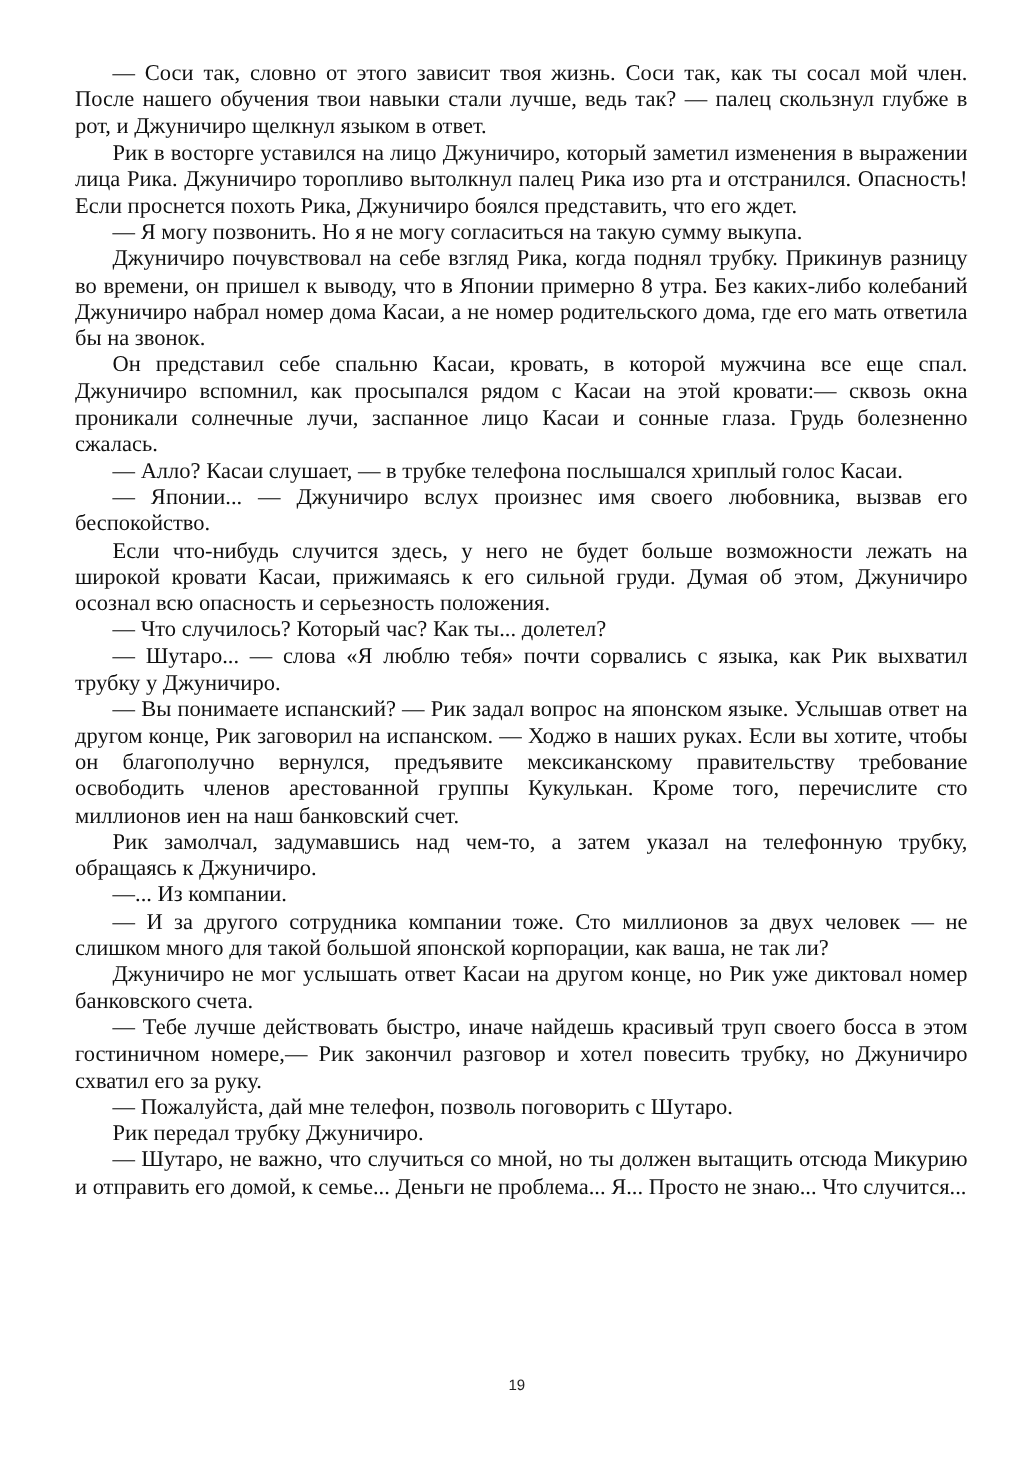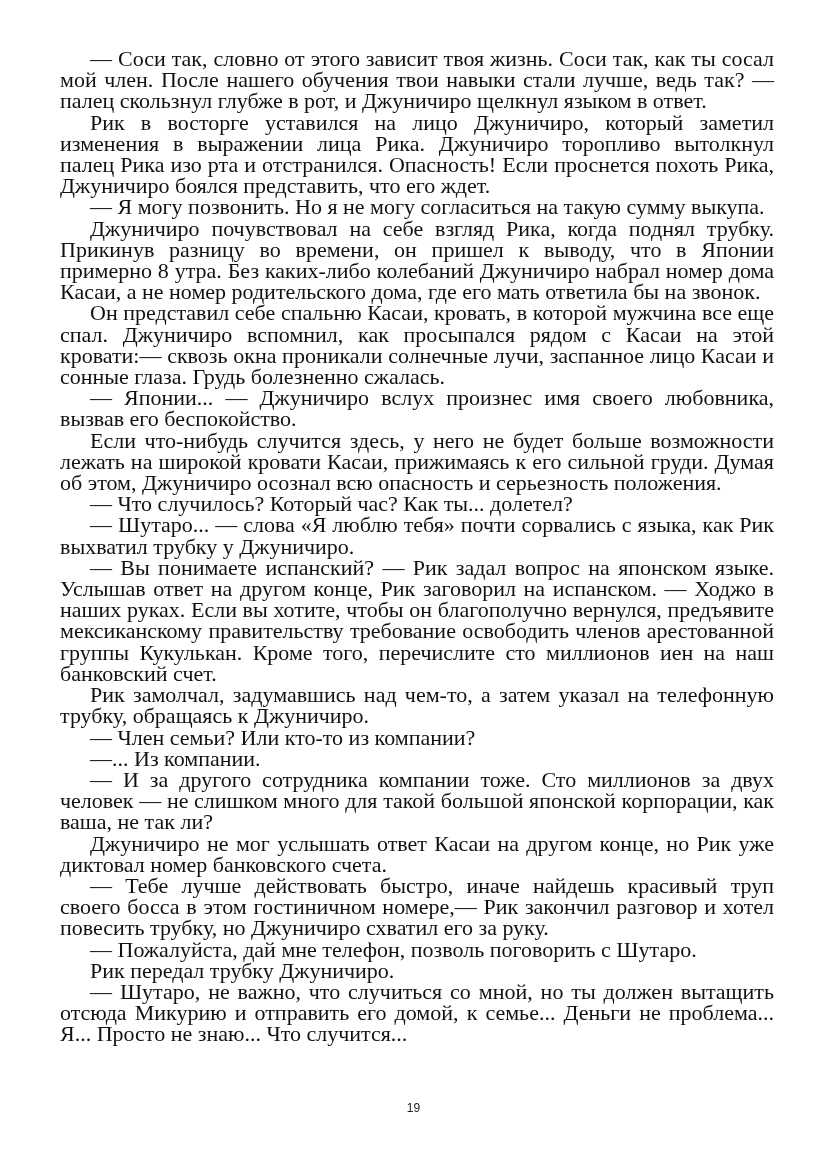--- a/index.html
+++ b/index.html
@@ -1,43 +1,43 @@
 <!DOCTYPE html>
 <html><head>
   <meta charset="utf-8">
   <style>
     html, body { margin: 0; padding: 0; background: #ffffff; }
     body { width: 827px; height: 1170px; position: relative; overflow: hidden; }
     .page {
       position: absolute; left: 60px; top: 48px; width: 714px;
-      font-family: "Liberation Serif", serif; font-size: 22px; line-height: 21.2px;
+      font-family: "Liberation Serif", serif; font-size: 18px; line-height: 21.2px;
       color: #111111; text-align: justify;
     }
     .page p { margin: 0; text-indent: 30px; }
     .pagenum {
       position: absolute; top: 1101px; left: 0; width: 827px; text-align: center;
       font-family: Liberation Sans, sans-serif; font-size: 12px; color: #222;
     }
   </style>
 </head>
 <body>
 
 <div class="page">
   <p>— Соси так, словно от этого зависит твоя жизнь. Соси так, как ты сосал мой член. После нашего обучения твои навыки стали лучше, ведь так? — палец скользнул глубже в рот, и Джуничиро щелкнул языком в ответ.</p>
   <p>Рик в восторге уставился на лицо Джуничиро, который заметил изменения в выражении лица Рика. Джуничиро торопливо вытолкнул палец Рика изо рта и отстранился. Опасность! Если проснется похоть Рика, Джуничиро боялся представить, что его ждет.</p>
   <p>— Я могу позвонить. Но я не могу согласиться на такую сумму выкупа.</p>
   <p>Джуничиро почувствовал на себе взгляд Рика, когда поднял трубку. Прикинув разницу во времени, он пришел к выводу, что в Японии примерно 8 утра. Без каких-либо колебаний Джуничиро набрал номер дома Касаи, а не номер родительского дома, где его мать ответила бы на звонок.</p>
   <p>Он представил себе спальню Касаи, кровать, в которой мужчина все еще спал. Джуничиро вспомнил, как просыпался рядом с Касаи на этой кровати:— сквозь окна проникали солнечные лучи, заспанное лицо Касаи и сонные глаза. Грудь болезненно сжалась.</p>
+  <p>— Алло? Касаи слушает, — в трубке телефона послышался хриплый голос Касаи.</p>
   <p>— Японии... — Джуничиро вслух произнес имя своего любовника, вызвав его беспокойство.</p>
   <p>Если что-нибудь случится здесь, у него не будет больше возможности лежать на широкой кровати Касаи, прижимаясь к его сильной груди. Думая об этом, Джуничиро осознал всю опасность и серьезность положения.</p>
   <p>— Что случилось? Который час? Как ты... долетел?</p>
   <p>— Шутаро... — слова «Я люблю тебя» почти сорвались с языка, как Рик выхватил трубку у Джуничиро.</p>
   <p>— Вы понимаете испанский? — Рик задал вопрос на японском языке. Услышав ответ на другом конце, Рик заговорил на испанском. — Ходжо в наших руках. Если вы хотите, чтобы он благополучно вернулся, предъявите мексиканскому правительству требование освободить членов арестованной группы Кукулькан. Кроме того, перечислите сто миллионов иен на наш банковский счет.</p>
   <p>Рик замолчал, задумавшись над чем-то, а затем указал на телефонную трубку, обращаясь к Джуничиро.</p>
-  <p>— Член семьи? Или кто-то из компании?</p>
   <p>—... Из компании.</p>
   <p>— И за другого сотрудника компании тоже. Сто миллионов за двух человек — не слишком много для такой большой японской корпорации, как ваша, не так ли?</p>
   <p>Джуничиро не мог услышать ответ Касаи на другом конце, но Рик уже диктовал номер банковского счета.</p>
   <p>— Тебе лучше действовать быстро, иначе найдешь красивый труп своего босса в этом гостиничном номере,— Рик закончил разговор и хотел повесить трубку, но Джуничиро схватил его за руку.</p>
   <p>— Пожалуйста, дай мне телефон, позволь поговорить с Шутаро.</p>
   <p>Рик передал трубку Джуничиро.</p>
   <p>— Шутаро, не важно, что случиться со мной, но ты должен вытащить отсюда Микурию и отправить его домой, к семье... Деньги не проблема... Я... Просто не знаю... Что случится...</p>
 </div>
 
 <div class="pagenum">19</div>

